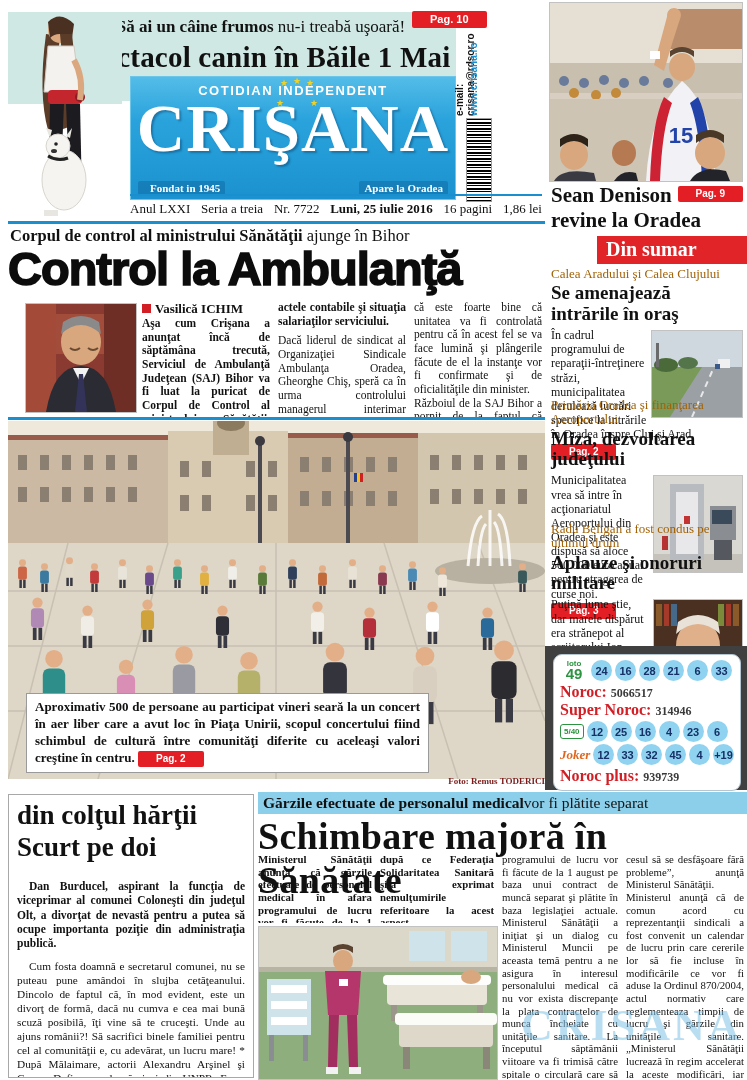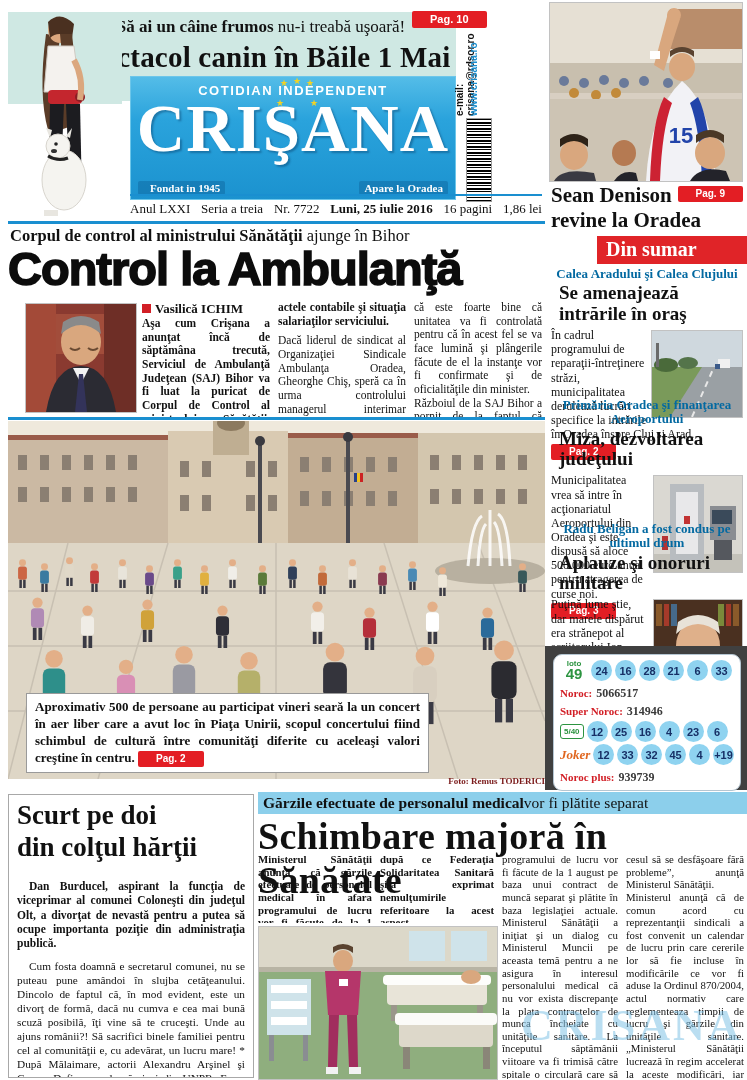--- a/index.html
+++ b/index.html
@@ -45,30 +45,30 @@
   .byline{font-size:13px;font-weight:bold;}
   .bullet{display:inline-block;width:9px;height:9px;background:#d21f26;margin-right:4px;}
   .photo{border:1px solid #c2c2c2;background:#ddd;}
   
   .caption{background:#fff;border:1px solid #9a9a9a;padding:5px 8px;font-weight:bold;
     font-size:13px;line-height:1.3;text-align:justify;}
   .credit{font-size:9px;font-weight:bold;color:#7a1a1a;text-align:right;}
   
   .side-head{font-size:21px;font-weight:bold;line-height:1.2;}
   .dinsumar{background:#e02428;color:#fff;font-weight:bold;font-size:20px;padding:2px 0 3px 9px;}
-  .s-kicker{color:#0369a1;font-weight:bold;font-size:13px;line-height:1.1;text-align:center;}
-  .s-head{font-size:19px;font-weight:bold;line-height:1.1;margin:2px 0 3px 8px;}
+  .s-kicker{color:#a16207;font-weight:normal;font-size:13px;line-height:1.1;}
+  .s-head{font-size:19px;font-weight:bold;line-height:1.1;margin:2px 0 3px 0;}
   .s-body{font-size:12px;line-height:1.18;}
   .lotto-bg{background:#404040;}
   .lotto{background:#fff;border:1px solid #b5c6d2;border-radius:9px;padding:5px 6px;}
   .lrow{display:flex;align-items:center;gap:3px;margin-bottom:2px;}
   .ball{display:inline-flex;align-items:center;justify-content:center;width:21px;height:21px;
     border-radius:50%;background:#8fd3f0;color:#173066;font-family:"Liberation Sans",sans-serif;
     font-weight:bold;font-size:11px;flex:0 0 auto;}
-  .lred{color:#d21f26;font-weight:bold;font-size:11px;}
+  .lred{color:#d21f26;font-weight:bold;font-size:16px;}
   .lnum{color:#3a3a3a;font-weight:bold;font-size:12px;}
   .logo649{color:#2c9440;font-weight:bold;font-family:"Liberation Sans",sans-serif;
     font-size:15px;line-height:.8;width:28px;text-align:center;}
   .logo649 small{font-size:8px;display:block;}
   .logo540{border:1px solid #2c9440;color:#2c9440;font-size:8px;font-weight:bold;border-radius:3px;
     padding:2px 3px;font-family:"Liberation Sans",sans-serif;}
   .logojoker{color:#e0661e;font-weight:bold;font-style:italic;font-size:13px;width:30px;}
   
   .box-left{left:8px;top:794px;width:246px;height:284px;border:1px solid #a8a8a8;
     padding:4px 8px;box-sizing:border-box;overflow:hidden;}
@@ -457,22 +457,22 @@
         <span class="ball">32</span>
         <span class="ball">45</span>
         <span class="ball">4</span>
         <span class="ball">+19</span>
       </div>
       <div><span class="lred">Noroc plus:</span> <span class="lnum">939739</span></div>
     </div>
   </div>
 
   <div class="abs box-left">
+    <div class="bl-head">din colţul hărţii</div>
     <div class="bl-head">Scurt pe doi</div>
-    <div class="bl-head">din colţul hărţii</div>
     <div class="bl-lead just">Dan Burducel, aspirant la funcţia de viceprimar al comunei Coloneşti din judeţul Olt, a divorţat de nevastă pentru a putea să ocupe importanta poziţie din administraţia publică.</div>
     <div class="bl-body just">Cum fosta doamnă e secretarul comunei, nu se puteau pune amândoi în slujba cetăţeanului. Dincolo de faptul că, în mod evident, este un divorţ de formă, dacă nu cumva e cea mai bună scuză posibilă, îţi vine să te cruceşti. Unde au ajuns românii?! Să sacrifici binele familiei pentru cel al comunităţii e, cu adevărat, un lucru mare! * După Mălaimare, actorii Alexandru Arşinel şi Cezara Dafinescu pleacă şi ei din UNPR. Ea e, clar, împotriva unificării cu PMP. Zice că i-au ajuns „zece ani sub Băsescu”. El, adică Arşinel, e mai diplomat, îl regretă pe Oprea. Numai dracu’ ştie care dintre ei are dreptate! * Numai la noi se poate întâmpla una ca asta. Primarul ales al municipiului Baia Mare, Dorin Cherecheş, a fost „învoit” din arest pentru a depune jurământul de instalare în funcţie.</div>
 
   </div>
 
   <div class="abs br-kickbar">
     <b>Gărzile efectuate de personalul medical</b>
       <span> vor fi plătite separat</span>
   </div>
   <div class="abs br-head">Schimbare majoră în Sănătate</div>

